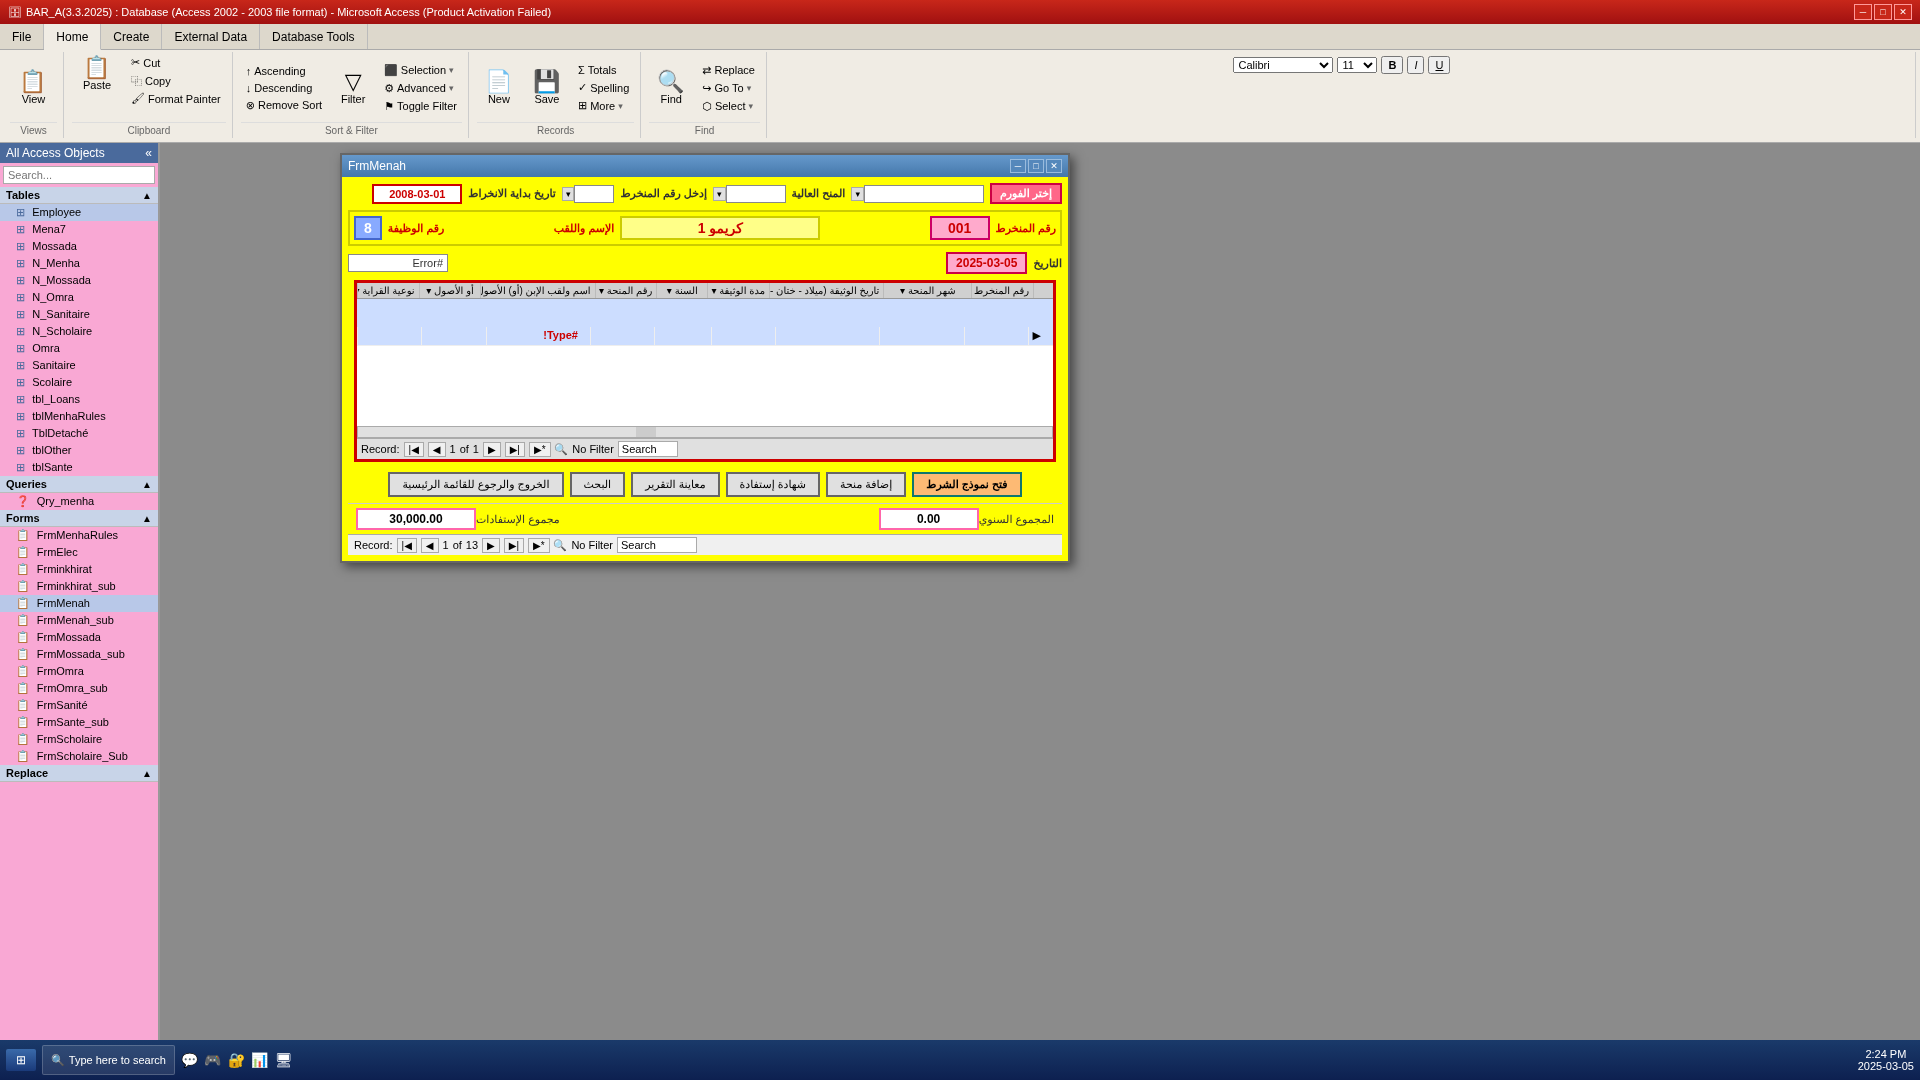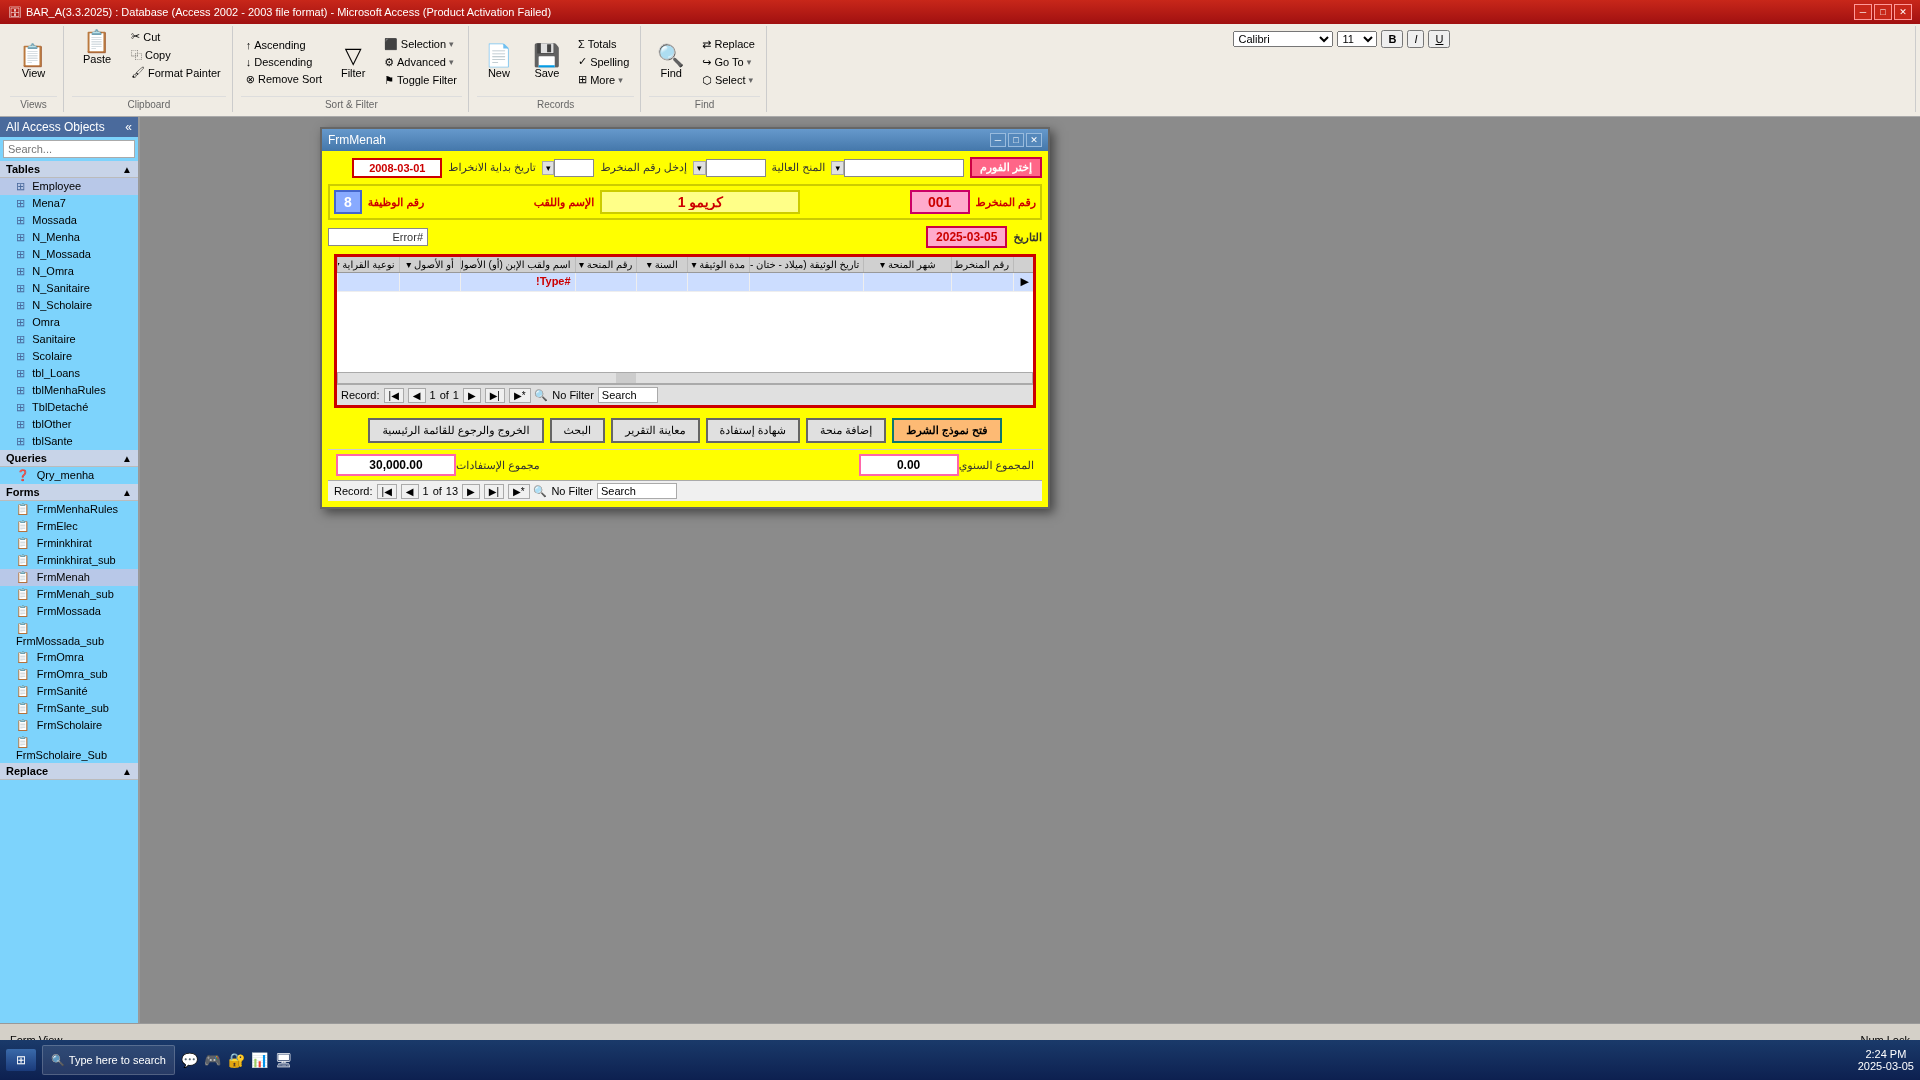--- a/index.html
+++ b/index.html
@@ -29,21 +29,21 @@
     .ribbon-group { display: flex; flex-direction: column; align-items: center; border-right: 1px solid #ccc; padding: 2px 6px; min-width: 60px; height: 86px; }
     .ribbon-group-label { font-size: 10px; color: #666; margin-top: auto; padding-top: 2px; border-top: 1px solid #ddd; width: 100%; text-align: center; }
     .ribbon-buttons { display: flex; gap: 2px; flex-wrap: wrap; justify-content: center; align-items: center; flex: 1; }
     .ribbon-btn-large { display: flex; flex-direction: column; align-items: center; padding: 2px 6px; cursor: pointer; border: 1px solid transparent; border-radius: 2px; font-size: 11px; min-width: 44px; }
     .ribbon-btn-icon { font-size: 22px; line-height: 1; }
     .ribbon-btn-small { display: flex; align-items: center; gap: 3px; padding: 1px 4px; cursor: pointer; border: 1px solid transparent; border-radius: 2px; font-size: 11px; width: 100%; }
     .ribbon-col { display: flex; flex-direction: column; gap: 1px; }
 
     
     .main-area { display: flex; height: calc(1080px - 24px - 118px - 32px); }
-    .left-panel { width: 140px; background: #7dd3fc; border-right: 2px solid #999; overflow-y: auto; }
+    .left-panel { width: 160px; background: #f9a8d4; border-right: 2px solid #999; overflow-y: auto; }
     .panel-header { background: #4a6a9c; color: white; padding: 3px 6px; font-size: 12px; display: flex; align-items: center; justify-content: space-between; }
     .search-box { padding: 3px; }
     .search-box input { width: 100%; padding: 2px 4px; font-size: 11px; border: 1px solid #aaa; }
     .section-header { background: #c8d4e8; padding: 2px 6px; font-size: 11px; font-weight: bold; display: flex; align-items: center; justify-content: space-between; cursor: pointer; border-bottom: 1px solid #bbb; }
     .section-header .arrow { font-size: 10px; }
     .nav-item { padding: 2px 16px; font-size: 11px; cursor: pointer; }
     .nav-item.active { background: #b8c8e8; }
     .nav-icon { color: #4a6a9c; margin-right: 4px; }
 
     
@@ -51,33 +51,33 @@
 
     
     .form-window { position: absolute; top: 10px; left: 180px; width: 730px; background: white; border: 2px solid #666; box-shadow: 4px 4px 10px rgba(0,0,0,0.5); }
     .form-title-bar { background: linear-gradient(to bottom, #6699cc, #4477aa); color: white; height: 22px; display: flex; align-items: center; justify-content: space-between; padding: 0 6px; font-size: 12px; }
     .form-title-controls { display: flex; gap: 2px; }
     .form-title-btn { width: 16px; height: 14px; background: #5588bb; border: 1px solid #99bbdd; color: white; font-size: 9px; cursor: pointer; display: flex; align-items: center; justify-content: center; }
 
     
     .form-body { background: #ffff00; padding: 6px; }
     .form-row { display: flex; align-items: center; gap: 6px; margin-bottom: 6px; direction: rtl; }
-    .form-label { font-size: 11px; color: #333; white-space: nowrap; }
+    .form-label { font-size: 11px; color: #333; white-space: nowrap; font-weight: bold; }
     .form-input { border: 1px solid #888; padding: 2px 4px; font-size: 11px; background: white; }
     .form-input-date { color: #cc0000; font-weight: bold; background: white; border: 2px solid #cc0000; width: 90px; text-align: center; }
     .form-btn { padding: 2px 8px; font-size: 11px; cursor: pointer; border: 1px solid #888; background: #e0e0e0; }
     .form-btn-red { background: #ff6688; border: 2px solid #cc0044; color: white; font-weight: bold; }
 
     
     .subform-area { background: #ff0000; border: 3px solid #cc0000; margin: 4px 6px; }
     .subform-inner { background: white; }
     .subform-header { display: flex; background: #d0d0d0; border-bottom: 1px solid #999; direction: rtl; }
     .subform-col-header { font-size: 10px; padding: 2px 4px; border-left: 1px solid #bbb; text-align: center; white-space: nowrap; overflow: hidden; }
     .subform-row { display: flex; direction: rtl; border-bottom: 1px solid #eee; }
-    .subform-cell { font-size: 11px; padding: 2px 4px; border-left: 1px solid #eee; min-height: 18px; }
+    .subform-cell { font-size: 11px; padding: 2px 12px; border-left: 1px solid #eee; min-height: 18px; margin-top: 28px; }
     .subform-error { color: #cc0000; font-weight: bold; }
     .subform-nav { display: flex; align-items: center; gap: 4px; background: #e0e0e0; border-top: 1px solid #aaa; padding: 2px 4px; font-size: 11px; direction: ltr; }
     .nav-btn { padding: 1px 4px; cursor: pointer; border: 1px solid #aaa; background: #f0f0f0; font-size: 10px; }
 
     
     .form-buttons { display: flex; gap: 6px; padding: 6px; direction: rtl; background: #ffff00; justify-content: center; }
     .action-btn { padding: 4px 12px; font-size: 11px; cursor: pointer; border: 2px solid #666; background: #e0e0e0; text-align: right; }
     .action-btn-highlighted { background: #fdba74; border: 2px solid #0f766e; font-weight: bold; }
 
     
@@ -118,20 +118,27 @@
     <span>BAR_A(3.3.2025) : Database (Access 2002 - 2003 file format) - Microsoft Access (Product Activation Failed)</span>
   </div>
   <div class="title-bar-controls">
     <button class="title-btn">─</button>
     <button class="title-btn">□</button>
     <button class="title-btn">✕</button>
   </div>
 </div>
 
 <div class="ribbon">
+  <div class="ribbon-tabs">
+    <div class="ribbon-tab">File</div>
+    <div class="ribbon-tab active">Home</div>
+    <div class="ribbon-tab">Create</div>
+    <div class="ribbon-tab">External Data</div>
+    <div class="ribbon-tab">Database Tools</div>
+  </div>
   <div class="ribbon-content">
 
     <div class="ribbon-group">
       <div class="ribbon-buttons">
         <div class="ribbon-btn-large">
           <div class="ribbon-btn-icon">📋</div>
           <span>View</span>
         </div>
       </div>
       <div class="ribbon-group-label">Views</div>

